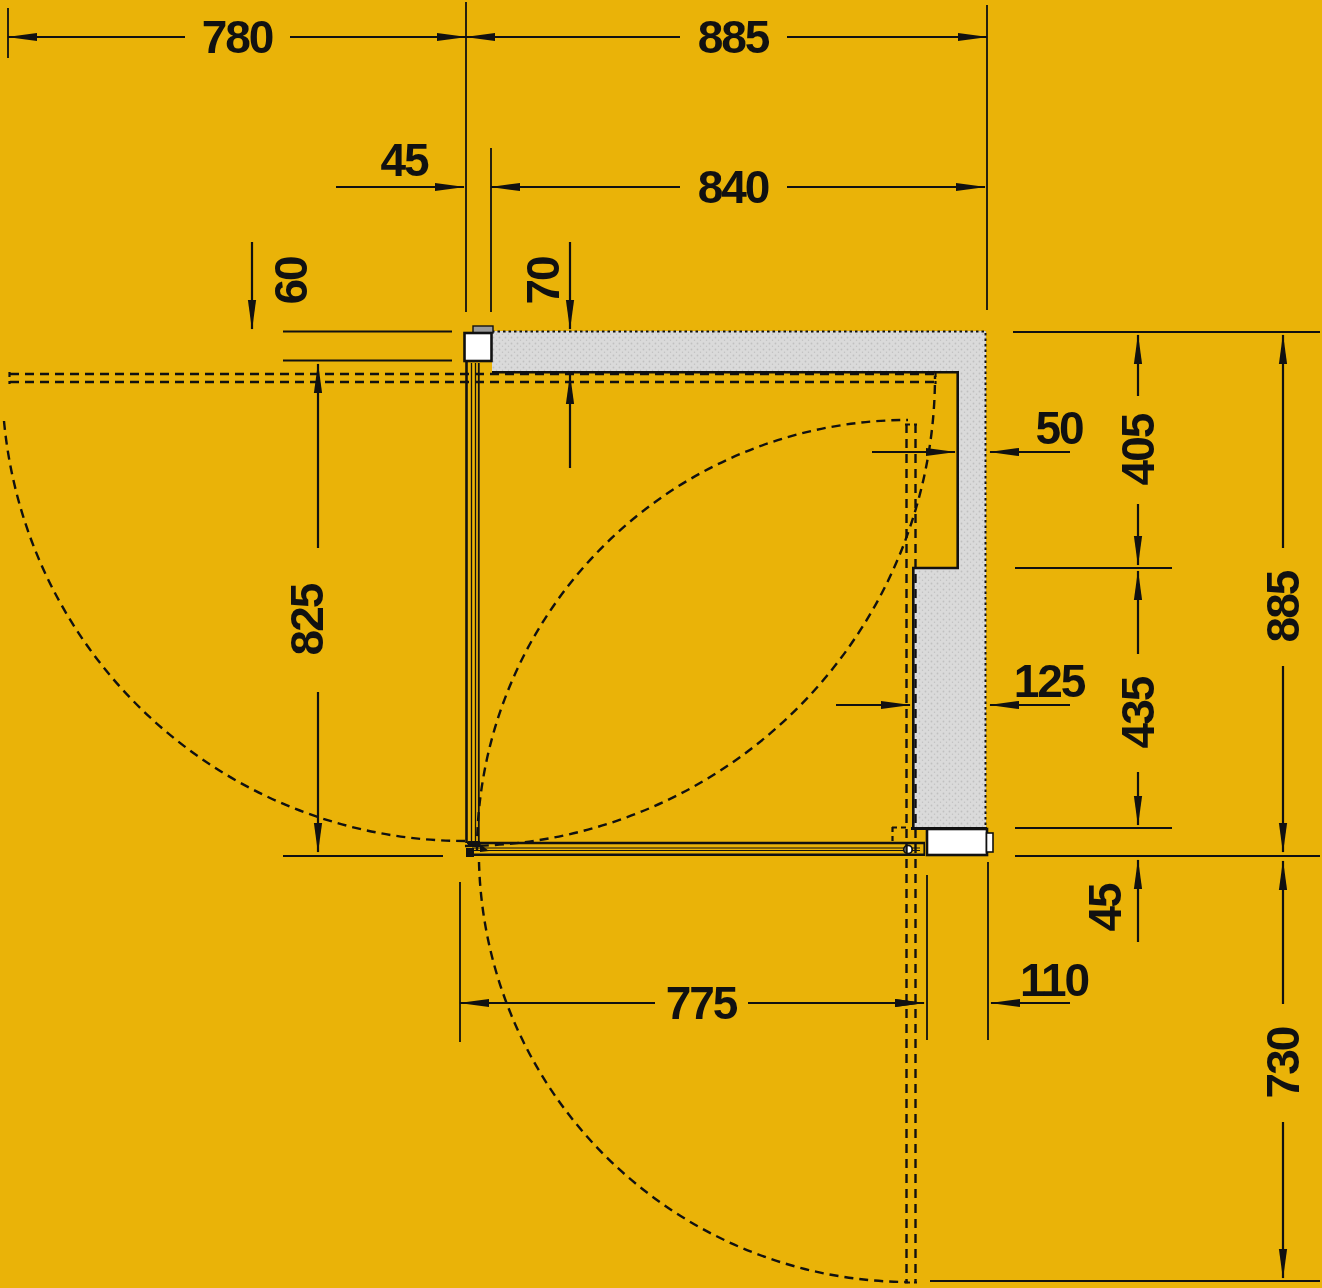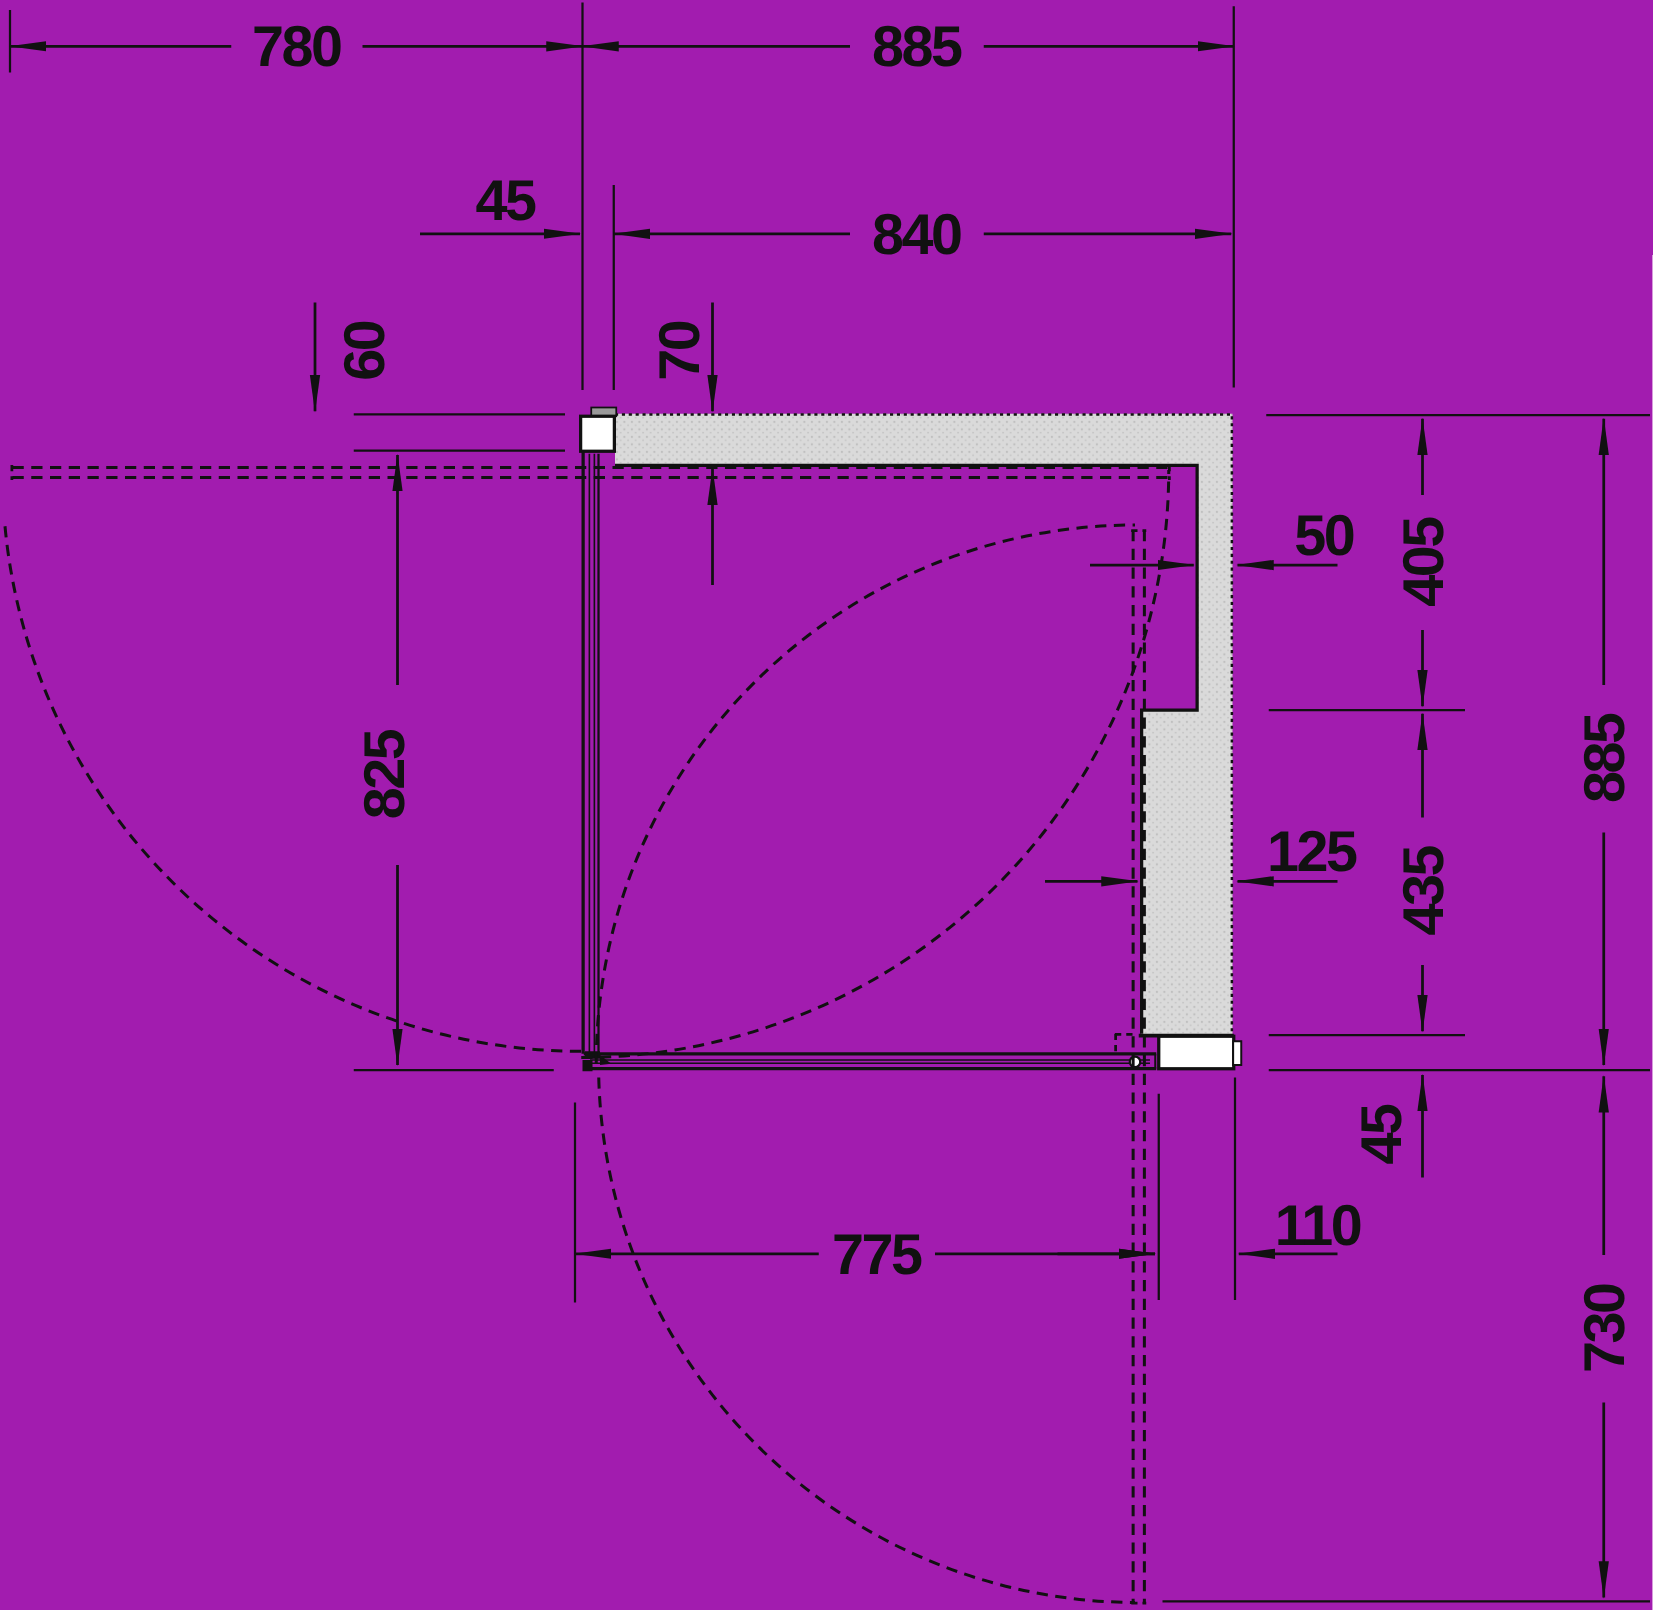--- a/index.html
+++ b/index.html
@@ -1,16 +1,16 @@
 <!DOCTYPE html>
 <html><head>
 <meta charset="utf-8">
 <style>
   html,body{margin:0;padding:0;background:#ffffff;}
-  .stage{width:1322px;height:1288px;position:relative;background:#a21caf;}
+  .stage{width:1322px;height:1288px;position:relative;background:#eab308;}
   svg{display:block;}
   .sline{stroke:#111;fill:none;}
   .dim-label{font:700 46px "Liberation Sans", sans-serif;letter-spacing:-2px;fill:#111;}
   .ext{stroke:#111;stroke-width:1.8;fill:none;}
   .dimline{stroke:#111;stroke-width:2.2;fill:none;}
   .dashline{stroke:#111;stroke-width:2.4;fill:none;stroke-dasharray:9 6;}
   .dashcap{stroke:#111;stroke-width:2.2;fill:none;stroke-dasharray:5 4;}
   .dotedge{stroke:#111;stroke-width:2;fill:none;stroke-dasharray:2.5 3;}
 </style>
 </head>

